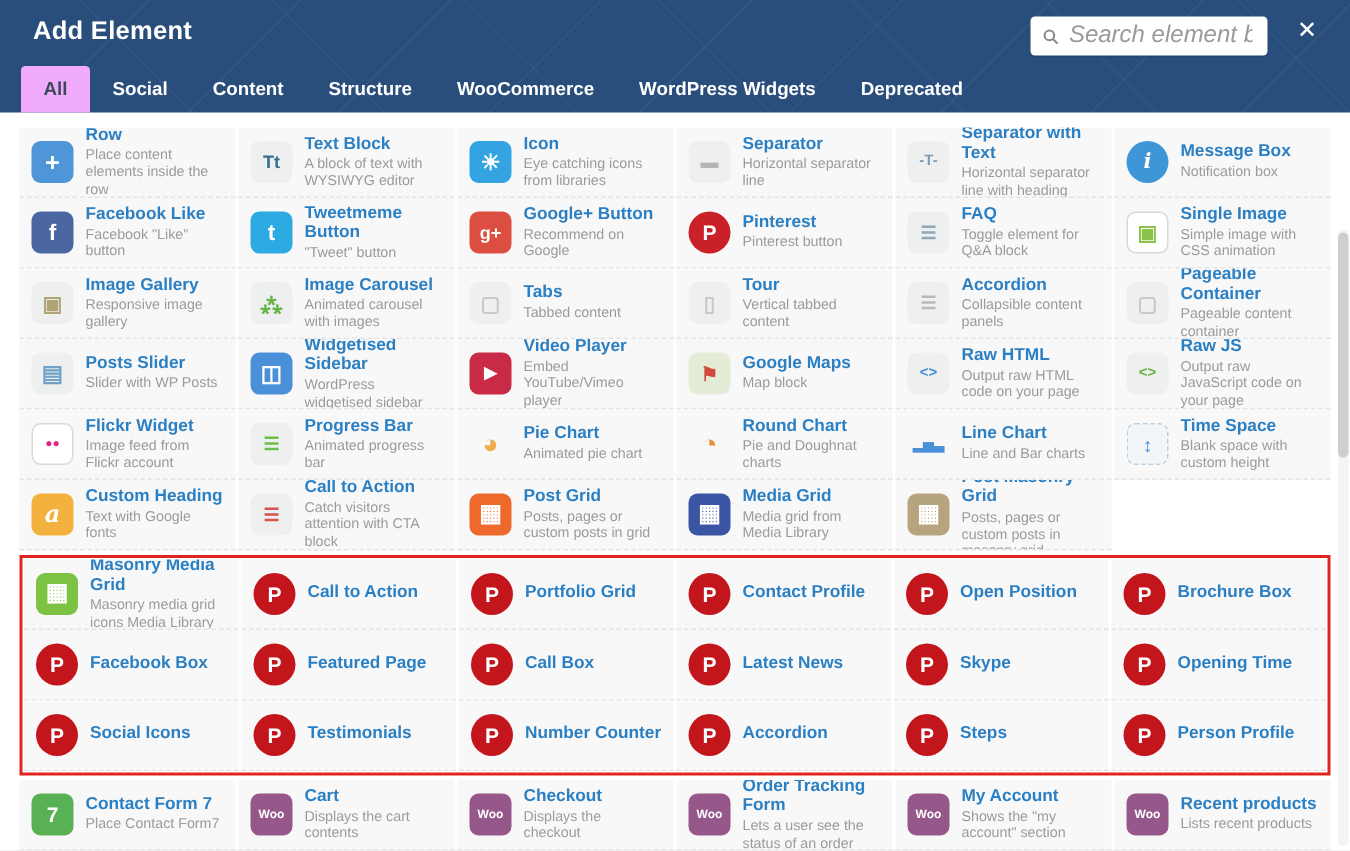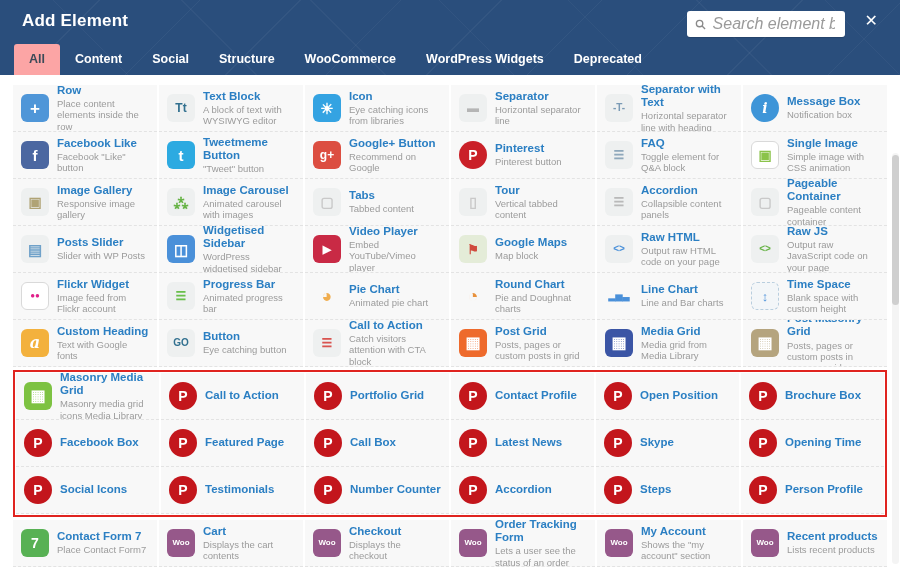--- a/index.html
+++ b/index.html
@@ -13,21 +13,21 @@
       repeating-linear-gradient(135deg,transparent 0 70px,rgba(255,255,255,.045) 70px 71px),
       repeating-linear-gradient(45deg,transparent 0 90px,rgba(255,255,255,.035) 90px 91px);}
   .hdr-top{display:flex;align-items:flex-start;padding:11px 16px 2px 22px;position:relative;z-index:1}
   .ttl{font-size:17px;font-weight:600;color:#fff;margin:0;flex:1;letter-spacing:.2px}
   .search{display:flex;align-items:center;background:#fff;border-radius:3px;padding:3px 8px;width:142px;box-shadow:0 1px 1px rgba(0,0,0,.15)}
   .search input{border:0;outline:0;width:100%;margin-left:5px;font-size:16px;font-style:italic;color:#333;font-family:"Liberation Sans",sans-serif;background:transparent}
   .search input::placeholder{color:#9a9a9a;font-style:italic}
   .close{background:none;border:0;color:#fff;font-size:16px;line-height:1;margin-left:18px;margin-right:4px;cursor:pointer;padding:2px}
   .tabs{display:flex;padding:0 0 0 14px;margin-top:5px;position:relative;z-index:1}
   .tab{background:transparent;border:0;color:#fff;font-size:12.5px;font-weight:600;padding:8px 15px 9px;cursor:pointer;border-radius:3px 3px 0 0;font-family:"Liberation Sans",sans-serif}
-  .tab.active{background:#fca5a5;color:#3c4a58}
+  .tab.active{background:#f0abfc;color:#3c4a58}
 
   
   main{padding:10px 13px 0;position:relative}
   .grid{display:grid;grid-template-columns:repeat(6,1fr);column-gap:2px}
   .cell{background:#f8f8f8;border-bottom:1px dashed #e3e3e3;display:flex;align-items:center;padding:5px 8px;height:47px;box-sizing:border-box;cursor:pointer;overflow:hidden}
   .ic{flex:0 0 28px;width:28px;height:28px;border-radius:6px;display:flex;align-items:center;justify-content:center;font-weight:bold;margin-right:8px;box-sizing:border-box;line-height:1}
   .ic.circle{border-radius:50%}
   .ic.ital{font-style:italic;font-family:"DejaVu Serif",serif}
   .txt{min-width:0}
   .t{color:#2b7fc3;font-size:11.5px;font-weight:bold;line-height:1.15;margin-bottom:1px}
@@ -52,22 +52,22 @@
               <circle cx="10" cy="10" r="7" fill="none" stroke="#8a8a8a" stroke-width="3"></circle>
               <line x1="15.5" y1="15.5" x2="22" y2="22" stroke="#8a8a8a" stroke-width="3"></line>
             </svg>
         </span>
         <input type="text" placeholder="Search element by name" style="">
       </div>
       <button class="close">✕</button>
     </div>
     <nav class="tabs">
         <button class="tab active">All</button>
+        <button class="tab">Social</button>
         <button class="tab">Content</button>
-        <button class="tab">Social</button>
         <button class="tab">Structure</button>
         <button class="tab">WooCommerce</button>
         <button class="tab">WordPress Widgets</button>
         <button class="tab">Deprecated</button>
       </nav>
   </header>
 
   <main>
     <div class="grid" id="grid-main">
         <div class="cell">
@@ -281,27 +281,20 @@
           </div>
         </div>
         <div class="cell">
           <span class="ic ital" style="background: rgb(243, 177, 61); color: rgb(255, 255, 255); font-size: 16px;">a</span>
           <div class="txt">
             <div class="t">Custom Heading</div>
             <div class="d">Text with Google fonts</div>
           </div>
         </div>
         <div class="cell">
-          <span class="ic" style="background: rgb(238, 240, 240); color: rgb(49, 112, 143); font-size: 10px;">GO</span>
-          <div class="txt">
-            <div class="t">Button</div>
-            <div class="d">Eye catching button</div>
-          </div>
-        </div>
-        <div class="cell">
           <span class="ic" style="background: rgb(238, 240, 240); color: rgb(217, 83, 79); font-size: 12px;">☰</span>
           <div class="txt">
             <div class="t">Call to Action</div>
             <div class="d">Catch visitors attention with CTA block</div>
           </div>
         </div>
         <div class="cell">
           <span class="ic" style="background: rgb(238, 106, 44); color: rgb(255, 255, 255); font-size: 16px;">▦</span>
           <div class="txt">
             <div class="t">Post Grid</div>

